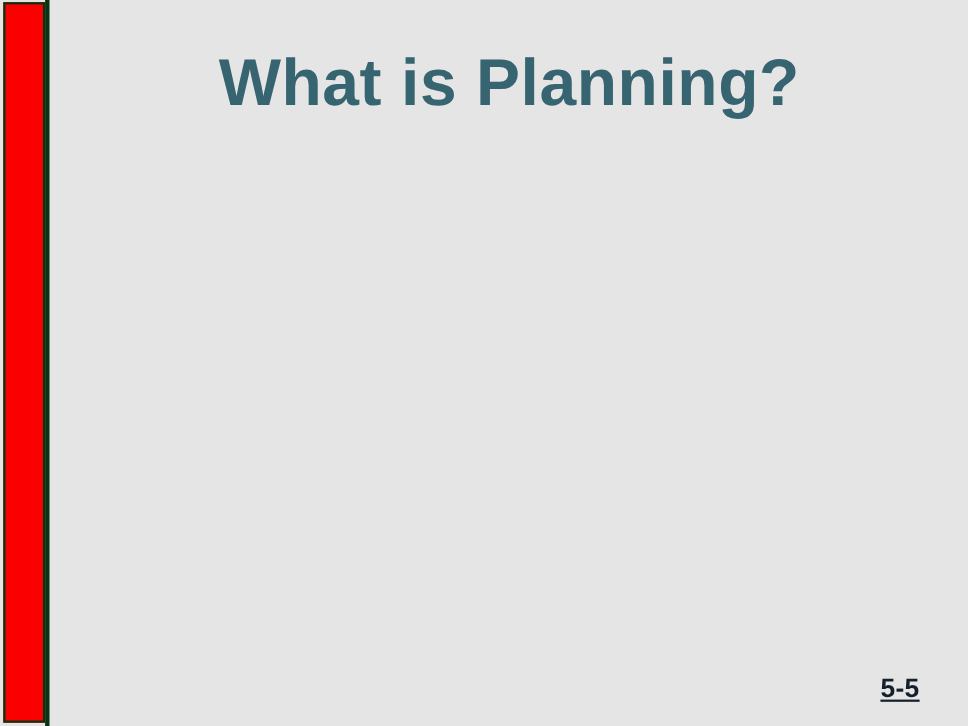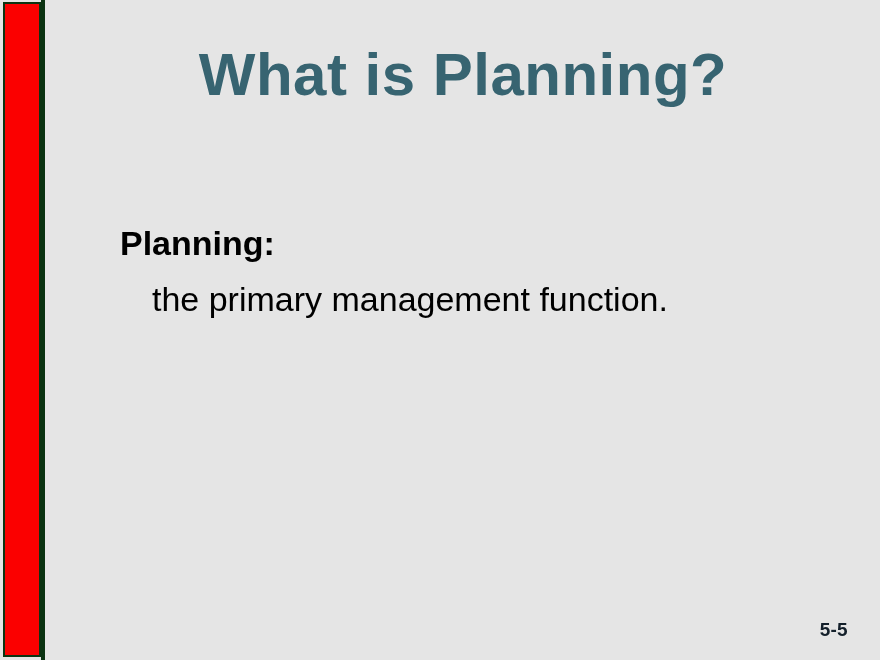--- a/index.html
+++ b/index.html
@@ -76,40 +76,37 @@
     font-size: 34px;
     font-weight: normal;
     color: #000000;
     line-height: 1.25;
     margin: 13px 0 0 32px;
   }
 
   
   #page-number {
     position: absolute;
-    right: 32px;
+    right: 44px;
     bottom: 19px;
-    font-size: 19px;
+    font-size: 24px;
     font-weight: bold;
     color: #14202b;
     letter-spacing: 0.3px;
+    text-decoration: underline;
   }
 </style>
 </head>
 <body>
 
 <div id="slide">
 
   <div id="left-bar-group">
     <div id="red-bar"></div>
     <div id="green-stripe"></div>
   </div>
 
   <div id="title">What is Planning?</div>
 
-  <div id="body-block">
-    <p id="body-term">Planning:</p>
-    <p id="body-definition">the primary management function.</p>
-  </div>
 
   <div id="page-number">5-5</div>
 
 </div>
 
 </body></html>

